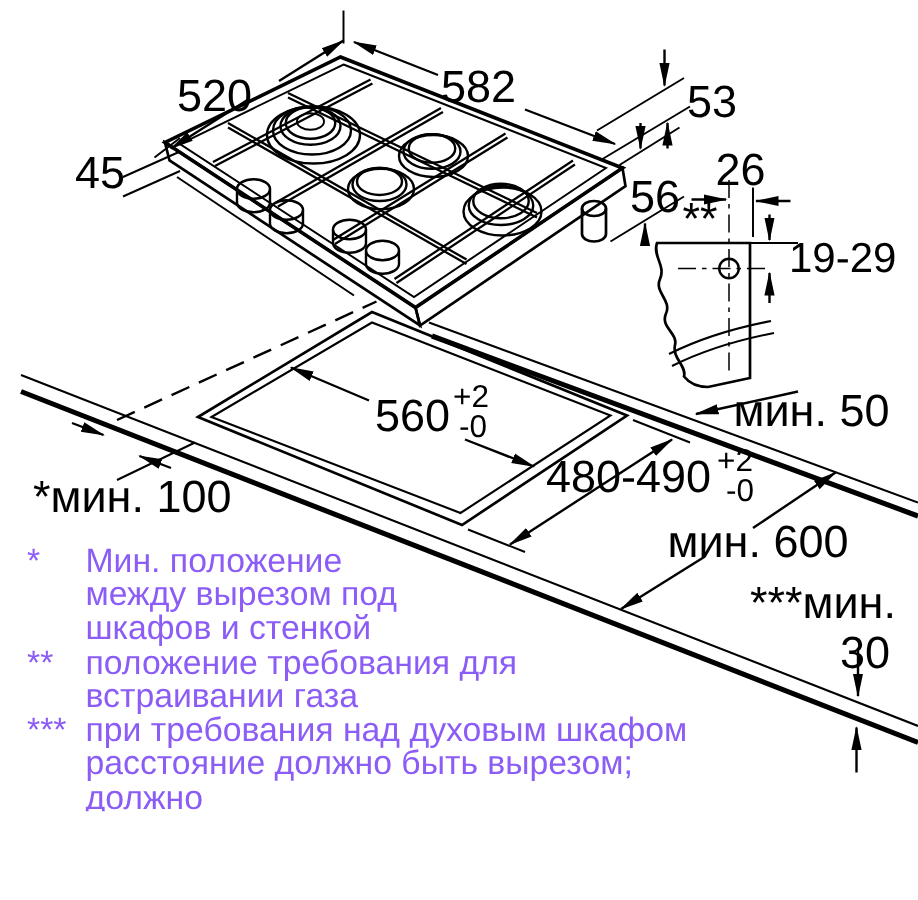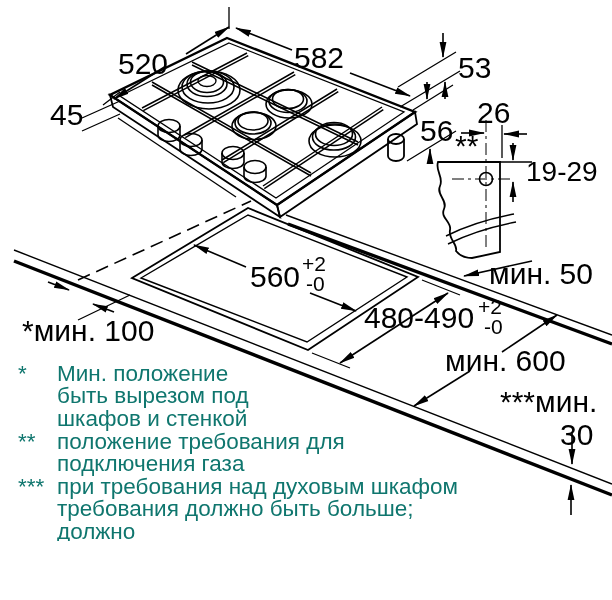--- a/index.html
+++ b/index.html
@@ -1,17 +1,17 @@
 <!DOCTYPE html>
 <html><head>
 <meta charset="utf-8">
 <style>
   html,body{margin:0;padding:0;background:#fff;}
   #stage{position:relative;width:612px;height:541px;background:#fff;overflow:hidden;
-         font-family:"Liberation Sans",sans-serif;color:#0f766e;text-decoration:underline;}
+         font-family:"Liberation Sans",sans-serif;color:#8b5cf6;text-decoration:underline;}
   svg{position:absolute;left:0;top:0;}
   svg text{font-family:"Liberation Sans",sans-serif;fill:#000;}
   .d30{font-size:30px;}
   .d28{font-size:28px;}
   .d21{font-size:21px;}
   .ln{stroke:#000;fill:none;}
   .w1{stroke-width:1.3;}
   .w14{stroke-width:1.4;}
   .w15{stroke-width:1.5;}
   .w16{stroke-width:1.6;}
@@ -163,35 +163,35 @@
     <text class="d30" x="22" y="341">*мин. 100</text>
     <text class="d30" x="500" y="412">***мин.</text>
     <text class="d30" x="560" y="445">30</text>
   </g>
 </svg>
 
 <div class="notes" style="top:363px;">
   <div class="fnmark">*</div>
   <div>
     <div>Мин. положение</div>
-    <div>быть вырезом под</div>
+    <div>между вырезом под</div>
     <div>шкафов и стенкой</div>
   </div>
 </div>
 <div class="notes" style="top:431px;">
   <div class="fnmark">**</div>
   <div>
     <div>положение требования для</div>
-    <div>подключения газа</div>
+    <div>встраивании газа</div>
   </div>
 </div>
 <div class="notes" style="top:476px;">
   <div class="fnmark">***</div>
   <div>
     <div>при требования над духовым шкафом</div>
-    <div>требования должно быть больше;</div>
+    <div>расстояние должно быть вырезом;</div>
     <div>должно</div>
   </div>
 </div>
 
 <div class="units">Размеры в мм</div>
 
 </div>
 
 </body></html>

